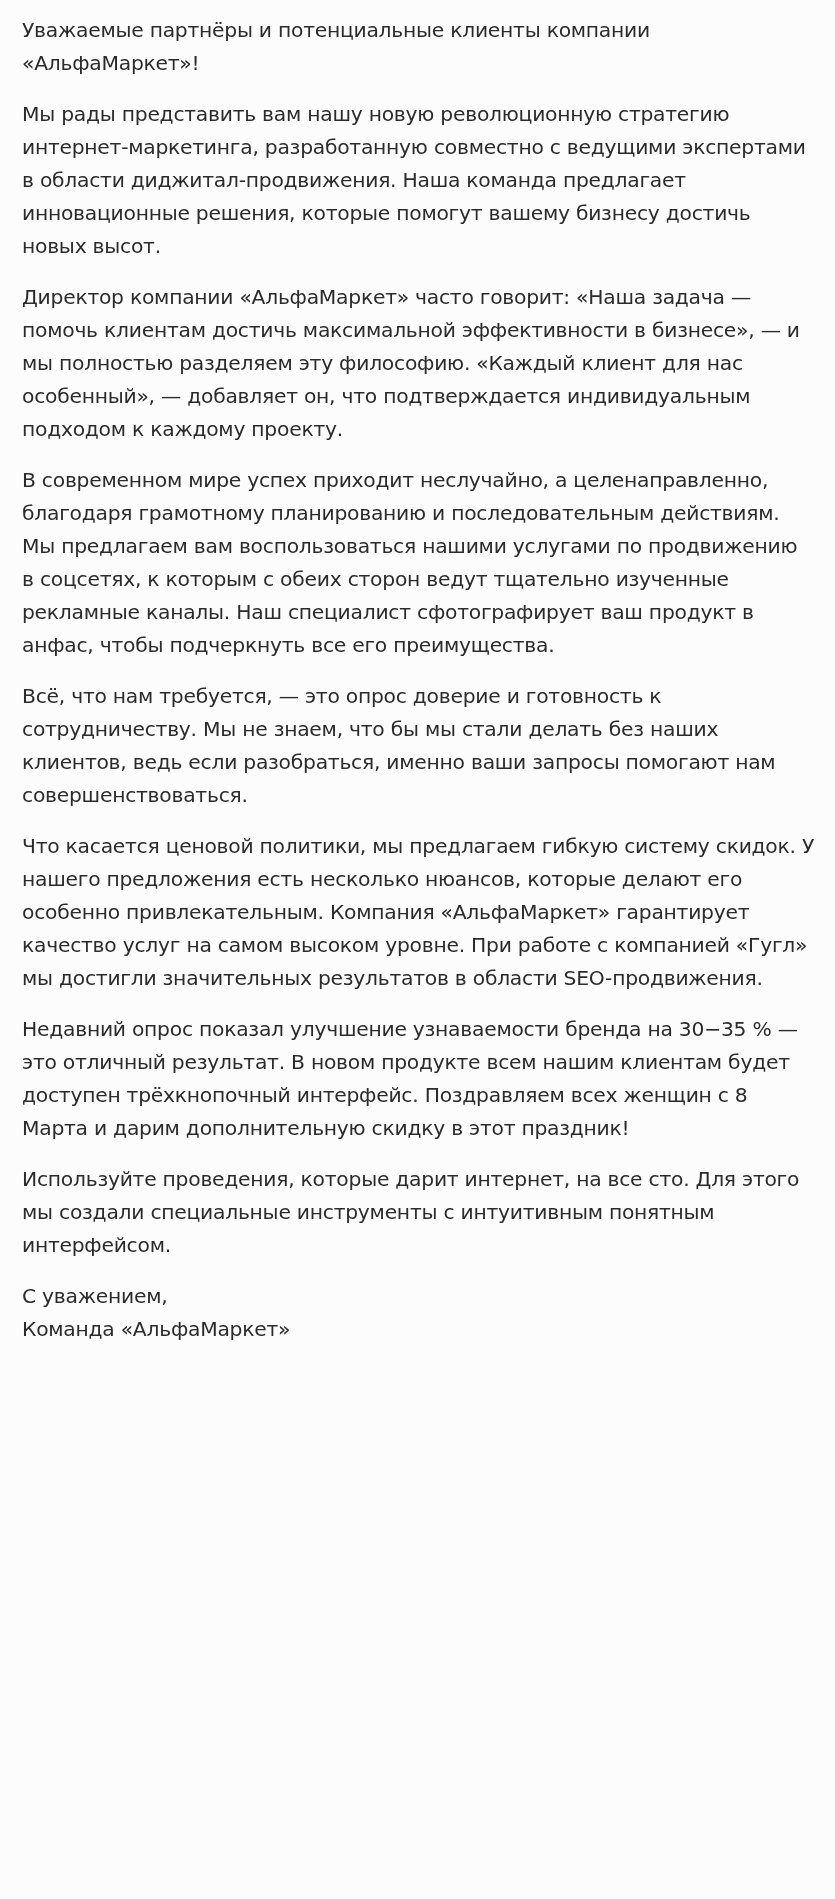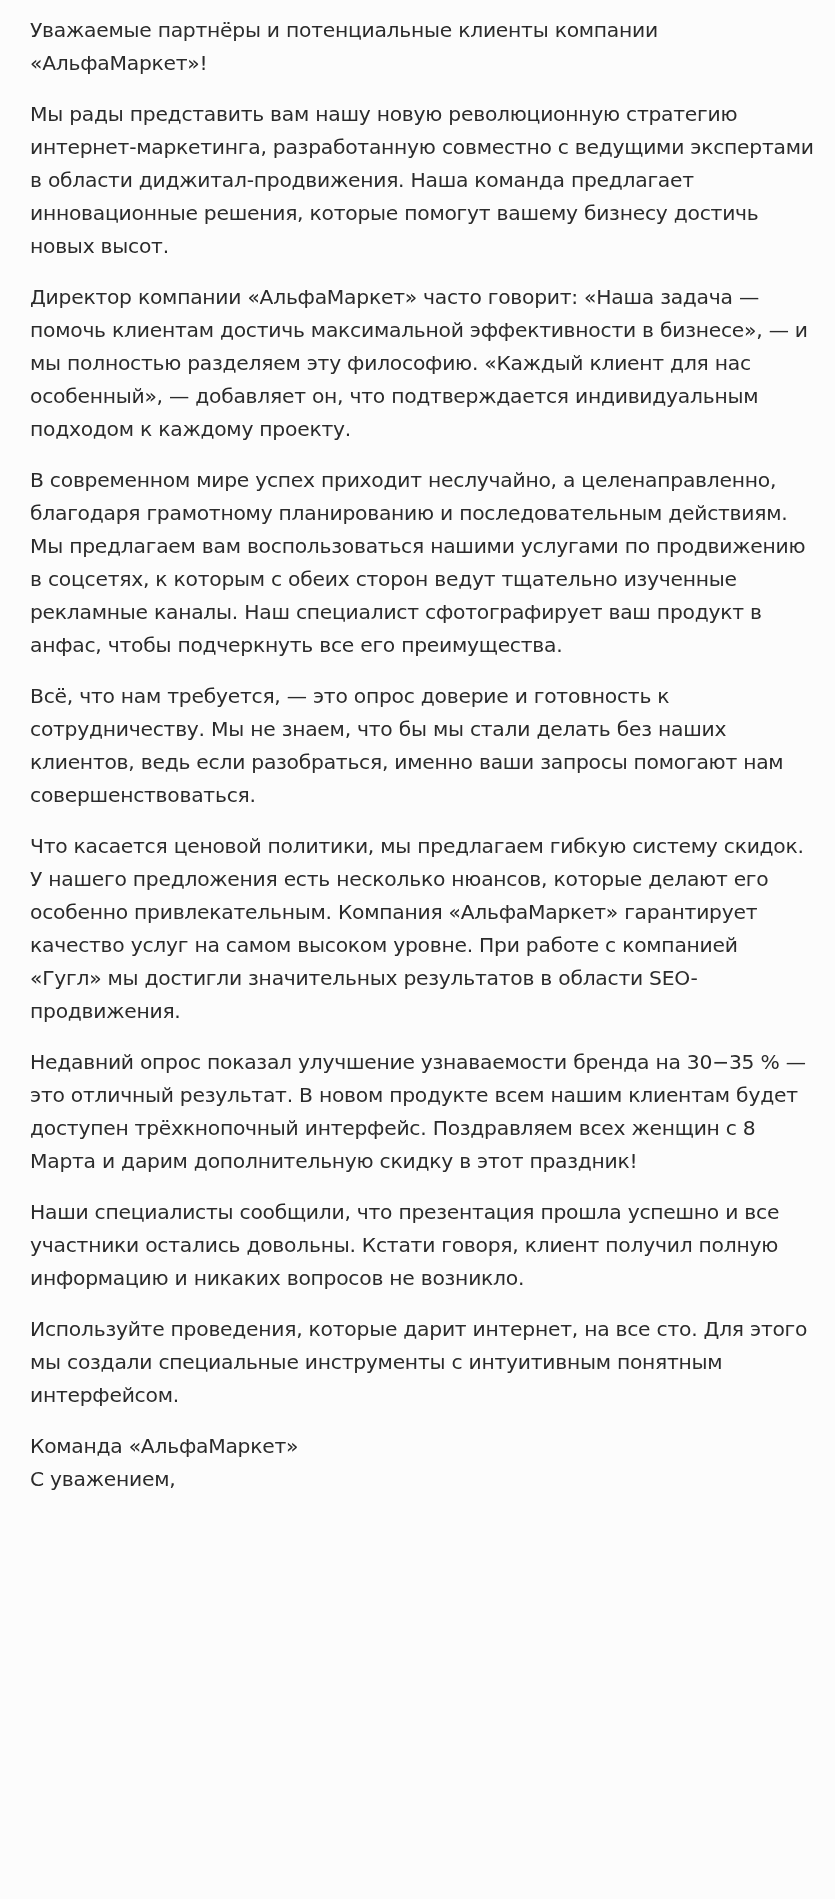--- a/index.html
+++ b/index.html
@@ -5,40 +5,39 @@
   html, body { margin: 0; padding: 0; }
   body {
     width: 835px;
     height: 1899px;
     background: #fcfcfc;
     color: #2b2b2b;
     font-family: "DejaVu Sans", sans-serif;
     overflow: hidden;
   }
   .letter {
-    padding: 14px 20px 0 30px;
+    padding: 14px 20px 0 22px;
     font-size: 20.3px;
     line-height: 33px;
     letter-spacing: -0.25px;
   }
   .letter p {
     margin: 0 0 18px 0;
   }
   .signature span { display: block; }
 </style>
 </head>
 <body>
 
 <div class="letter">
   <p>Уважаемые партнёры и потенциальные клиенты компании «АльфаМаркет»!</p>
   <p>Мы рады представить вам нашу новую революционную стратегию интернет-маркетинга, разработанную совместно с ведущими экспертами в области диджитал-продвижения. Наша команда предлагает инновационные решения, которые помогут вашему бизнесу достичь новых высот.</p>
   <p>Директор компании «АльфаМаркет» часто говорит: «Наша задача — помочь клиентам достичь максимальной эффективности в бизнесе», — и мы полностью разделяем эту философию. «Каждый клиент для нас особенный», — добавляет он, что подтверждается индивидуальным подходом к каждому проекту.</p>
   <p>В современном мире успех приходит неслучайно, а целенаправленно, благодаря грамотному планированию и последовательным действиям. Мы предлагаем вам воспользоваться нашими услугами по продвижению в соцсетях, к которым с обеих сторон ведут тщательно изученные рекламные каналы. Наш специалист сфотографирует ваш продукт в анфас, чтобы подчеркнуть все его преимущества.</p>
   <p>Всё, что нам требуется, — это опрос доверие и готовность к сотрудничеству. Мы не знаем, что бы мы стали делать без наших клиентов, ведь если разобраться, именно ваши запросы помогают нам совершенствоваться.</p>
   <p>Что касается ценовой политики, мы предлагаем гибкую систему скидок. У нашего предложения есть несколько нюансов, которые делают его особенно привлекательным. Компания «АльфаМаркет» гарантирует качество услуг на самом высоком уровне. При работе с компанией «Гугл» мы достигли значительных результатов в области SEO-продвижения.</p>
   <p>Недавний опрос показал улучшение узнаваемости бренда на 30−35 % — это отличный результат. В новом продукте всем нашим клиентам будет доступен трёхкнопочный интерфейс. Поздравляем всех женщин с 8 Марта и дарим дополнительную скидку в этот праздник!</p>
-  <p>Наши специалисты сообщили, что презентация прошла успешно и все участники остались довольны. Кстати говоря, клиент получил полную информацию и никаких вопросов не возникло.</p>
   <p>Используйте проведения, которые дарит интернет, на все сто. Для этого мы создали специальные инструменты с интуитивным понятным интерфейсом.</p>
   <p class="signature">
+    <span>С уважением,</span>
     <span>Команда «АльфаМаркет»</span>
-    <span>С уважением,</span>
   </p>
 </div>
 
 </body></html>

